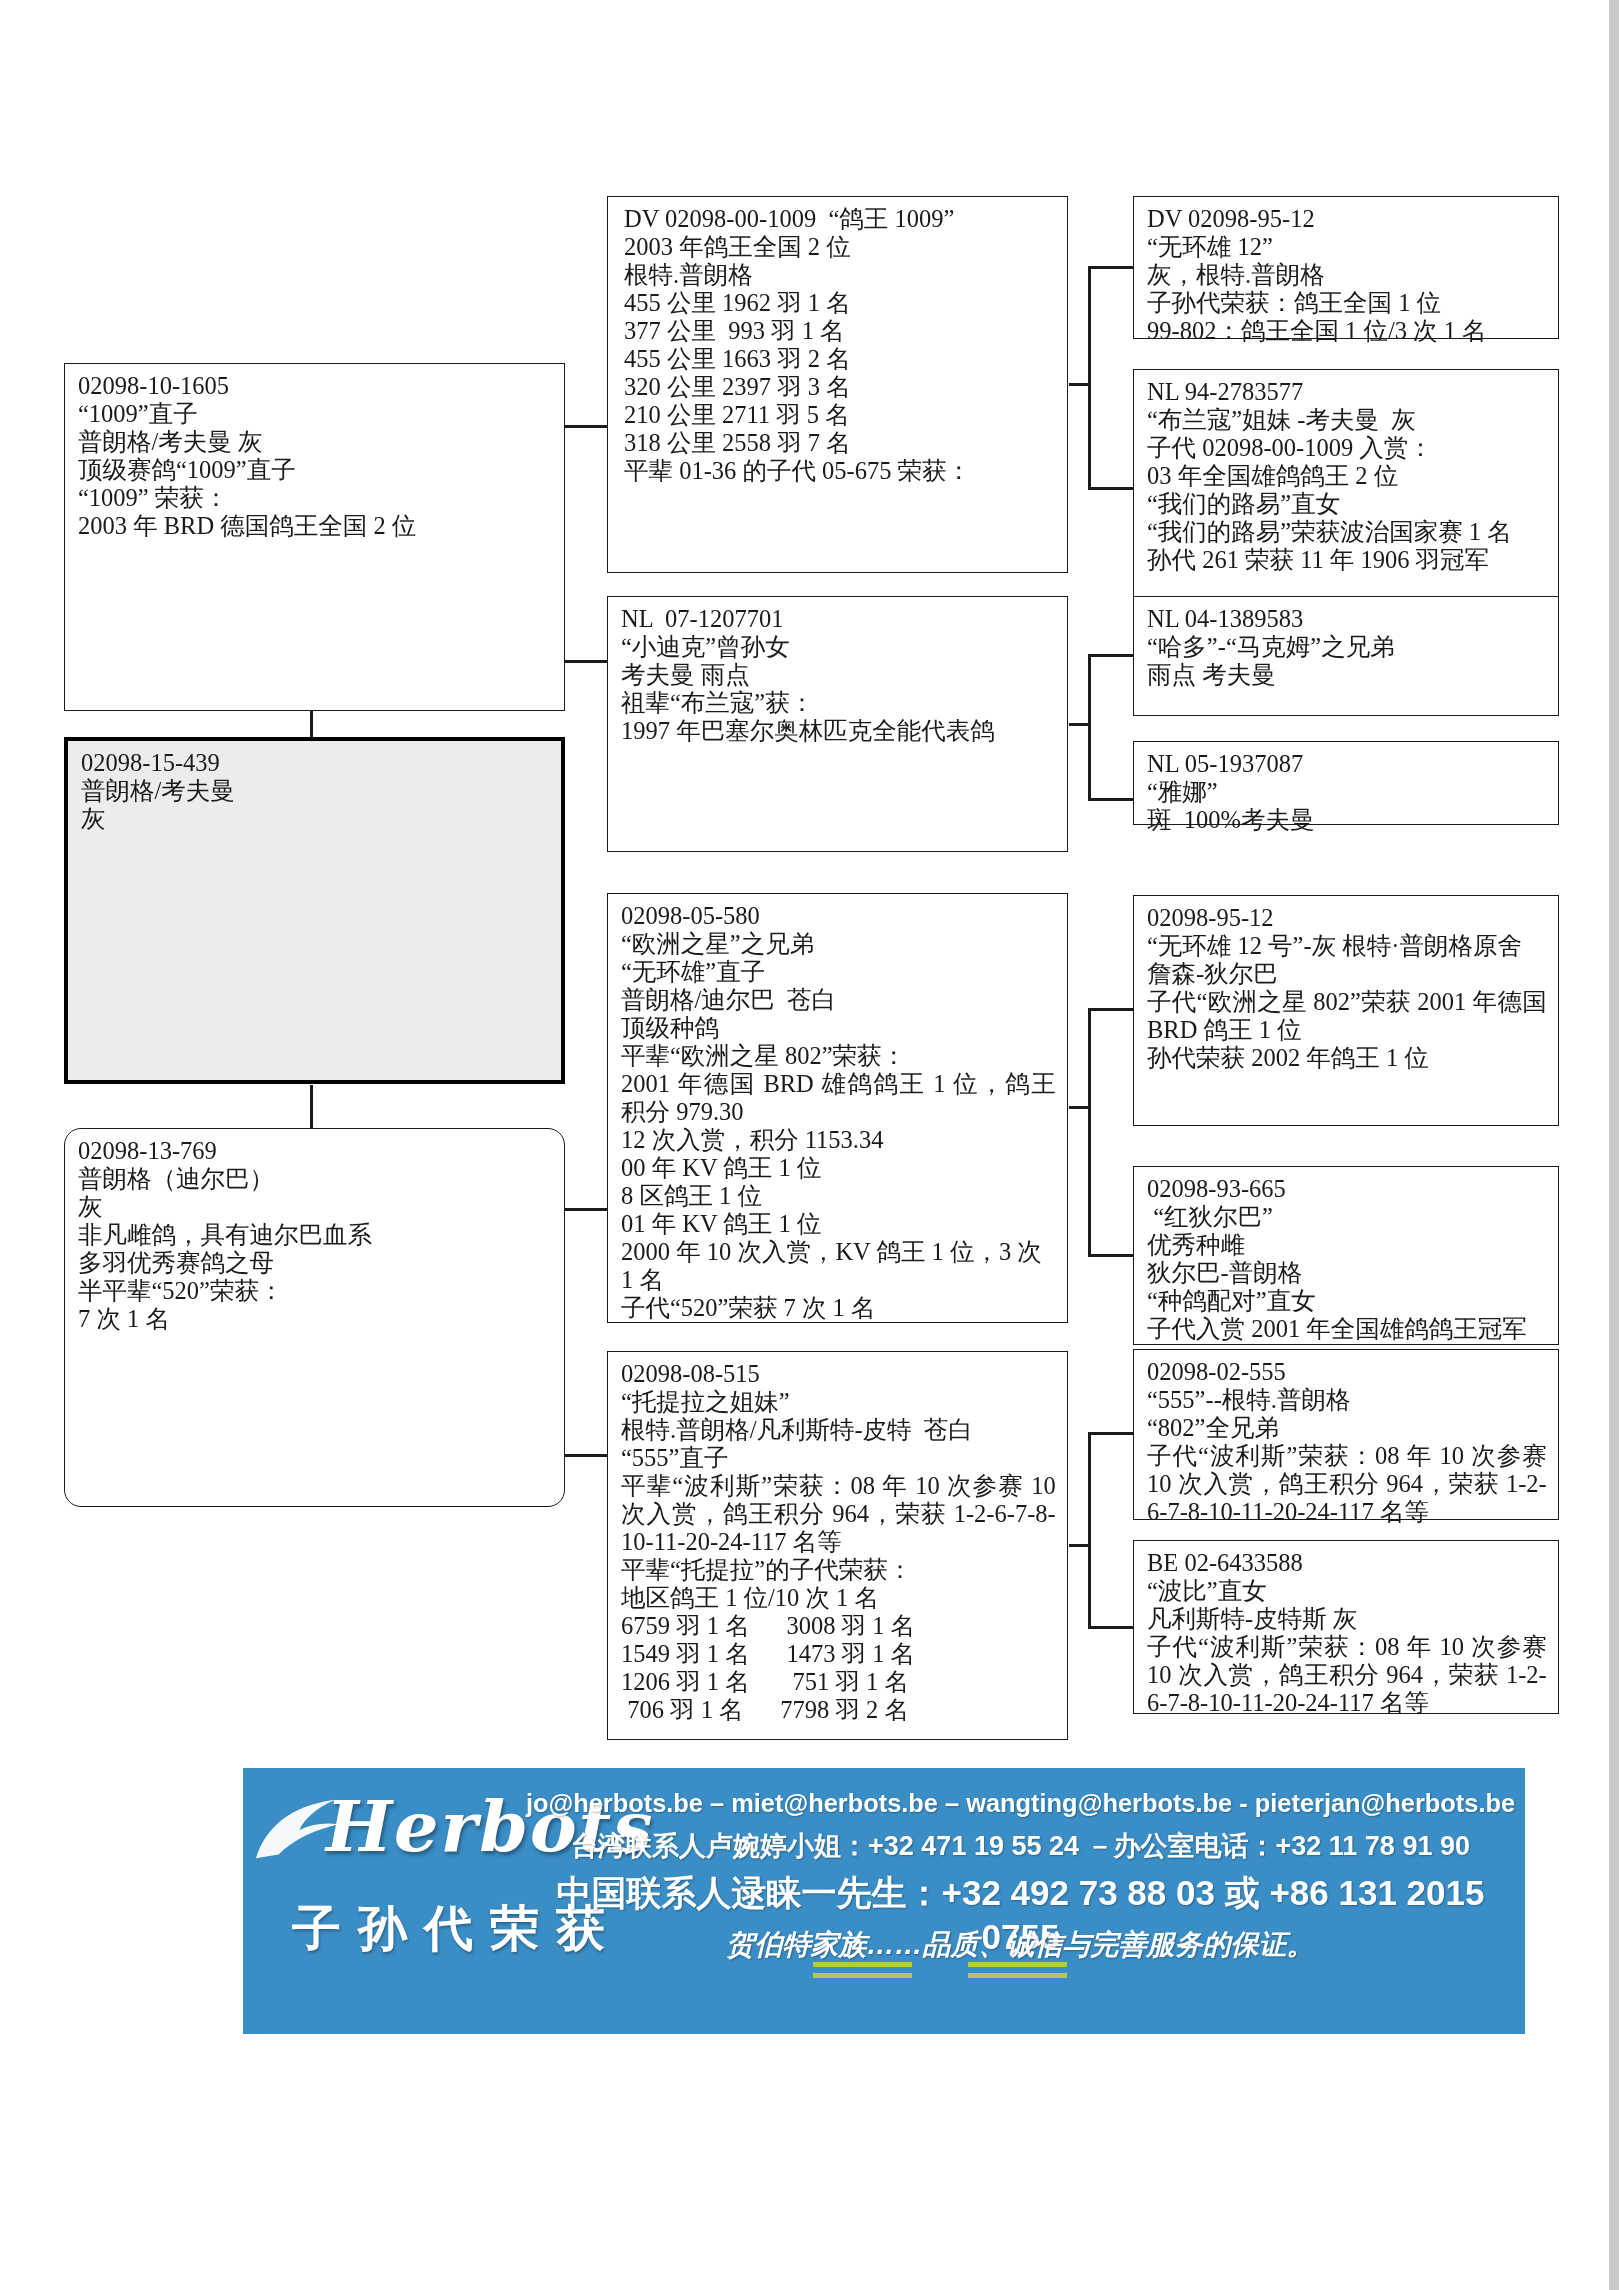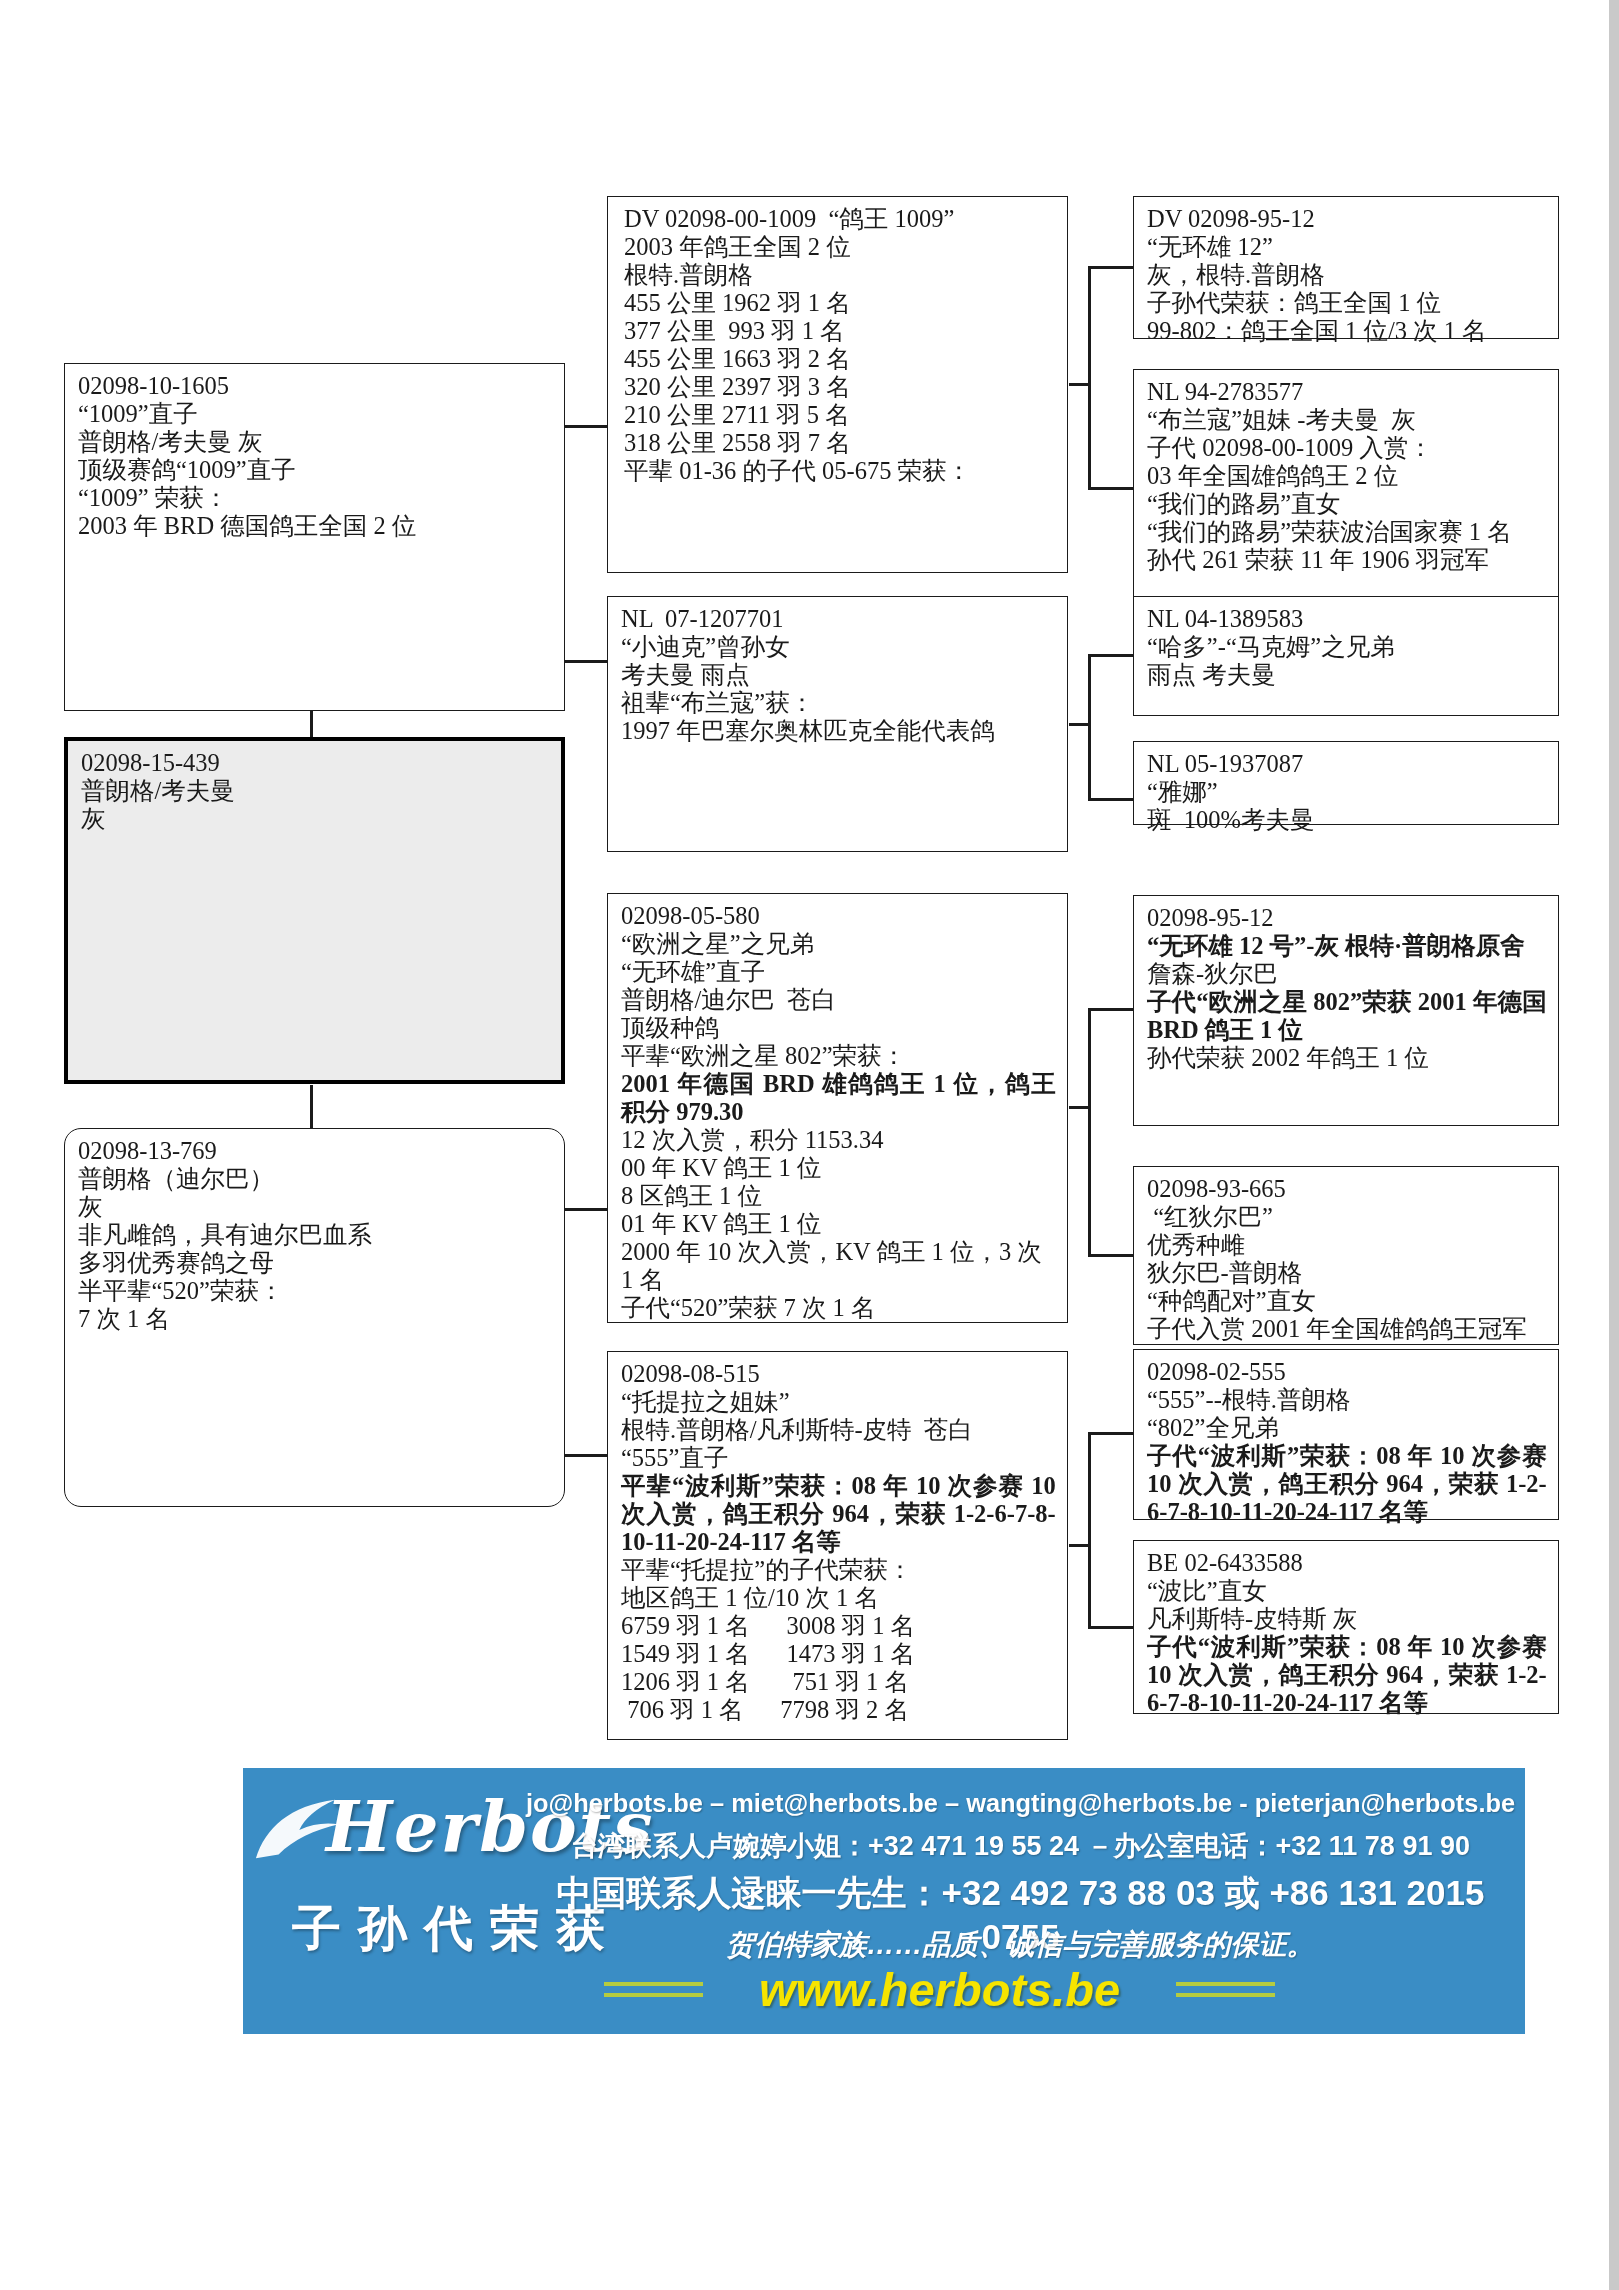--- a/index.html
+++ b/index.html
@@ -8,21 +8,21 @@
     font-family:"Liberation Serif","DejaVu Serif",serif;
     color:#1a1a1a; overflow:hidden;
   }
   .pbox {
     position:absolute; border:1.9px solid #1b1b1b; background:#ffffff;
     padding:7.5px 11.3px 5.6px 13px; box-sizing:border-box;
     font-size:24.5px; line-height:28px;
   }
   .pbox.subject { border:4.7px solid #000; background:#ececec; }
   .bline { white-space:pre-wrap; }
-  .bline.just { text-align:justify; text-justify:inter-ideograph;font-weight:bold; }
+  .bline.just { text-align:justify; text-justify:inter-ideograph; }
   
   #box-sire    { left:64px;  top:363px;  width:501px; height:348px; }
   #box-subject { left:64px;  top:737px;  width:501px; height:347px; }
   #box-dam     { left:64px;  top:1128px; width:501px; height:379px;border-radius:17px; }
   
   #box-m1 { left:607px; top:196px;  width:461px; height:377px;padding-left:16px; }
   #box-m2 { left:607px; top:596px;  width:461px; height:256px; }
   #box-m3 { left:607px; top:893px;  width:461px; height:430px; }
   #box-m4 { left:607px; top:1351px; width:461px; height:389px; }
   
@@ -245,21 +245,20 @@
     <div id="banner-logo-sub">子孙代荣获</div>
     <div class="banner-line" id="banner-emails">jo@herbots.be – miet@herbots.be – wangting@herbots.be - pieterjan@herbots.be</div>
     <div class="banner-line" id="banner-taiwan">台湾联系人卢婉婷小姐：+32 471 19 55 24 －办公室电话：+32 11 78 91 90</div>
     <div class="banner-line" id="banner-china">中国联系人逯睐一先生：+32 492 73 88 03 或 +86 131 2015 0755</div>
     <div class="banner-line" id="banner-slogan">贺伯特家族……品质、诚信与完善服务的保证。</div>
     <div id="banner-url-row">
       <div class="dash-mark">
           <span></span>
           <span></span>
         </div>
-      <div id="banner-url">www.herbots.be</div>
       <div class="dash-mark">
           <span></span>
           <span></span>
         </div>
     </div>
   </div>
 
   <div id="scan-edge"></div>
 </div>
 

